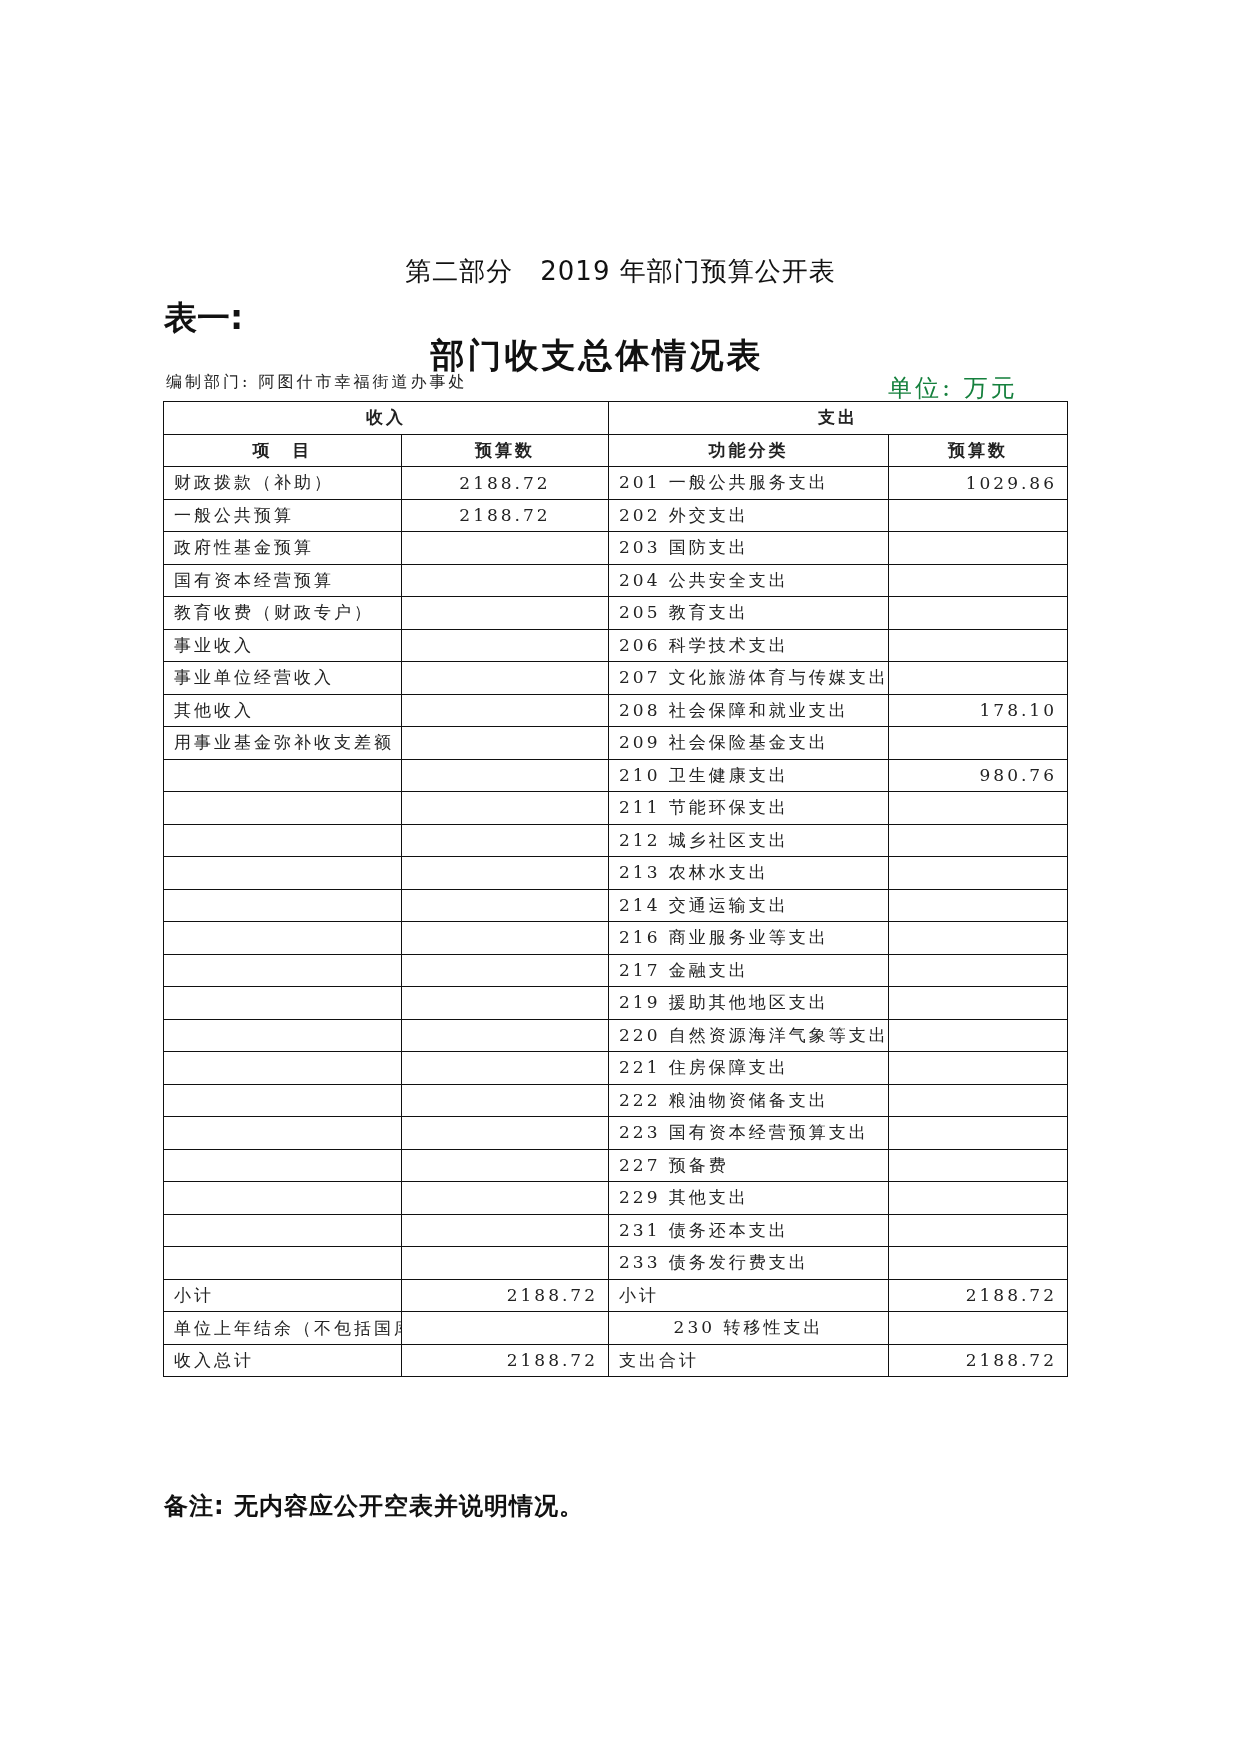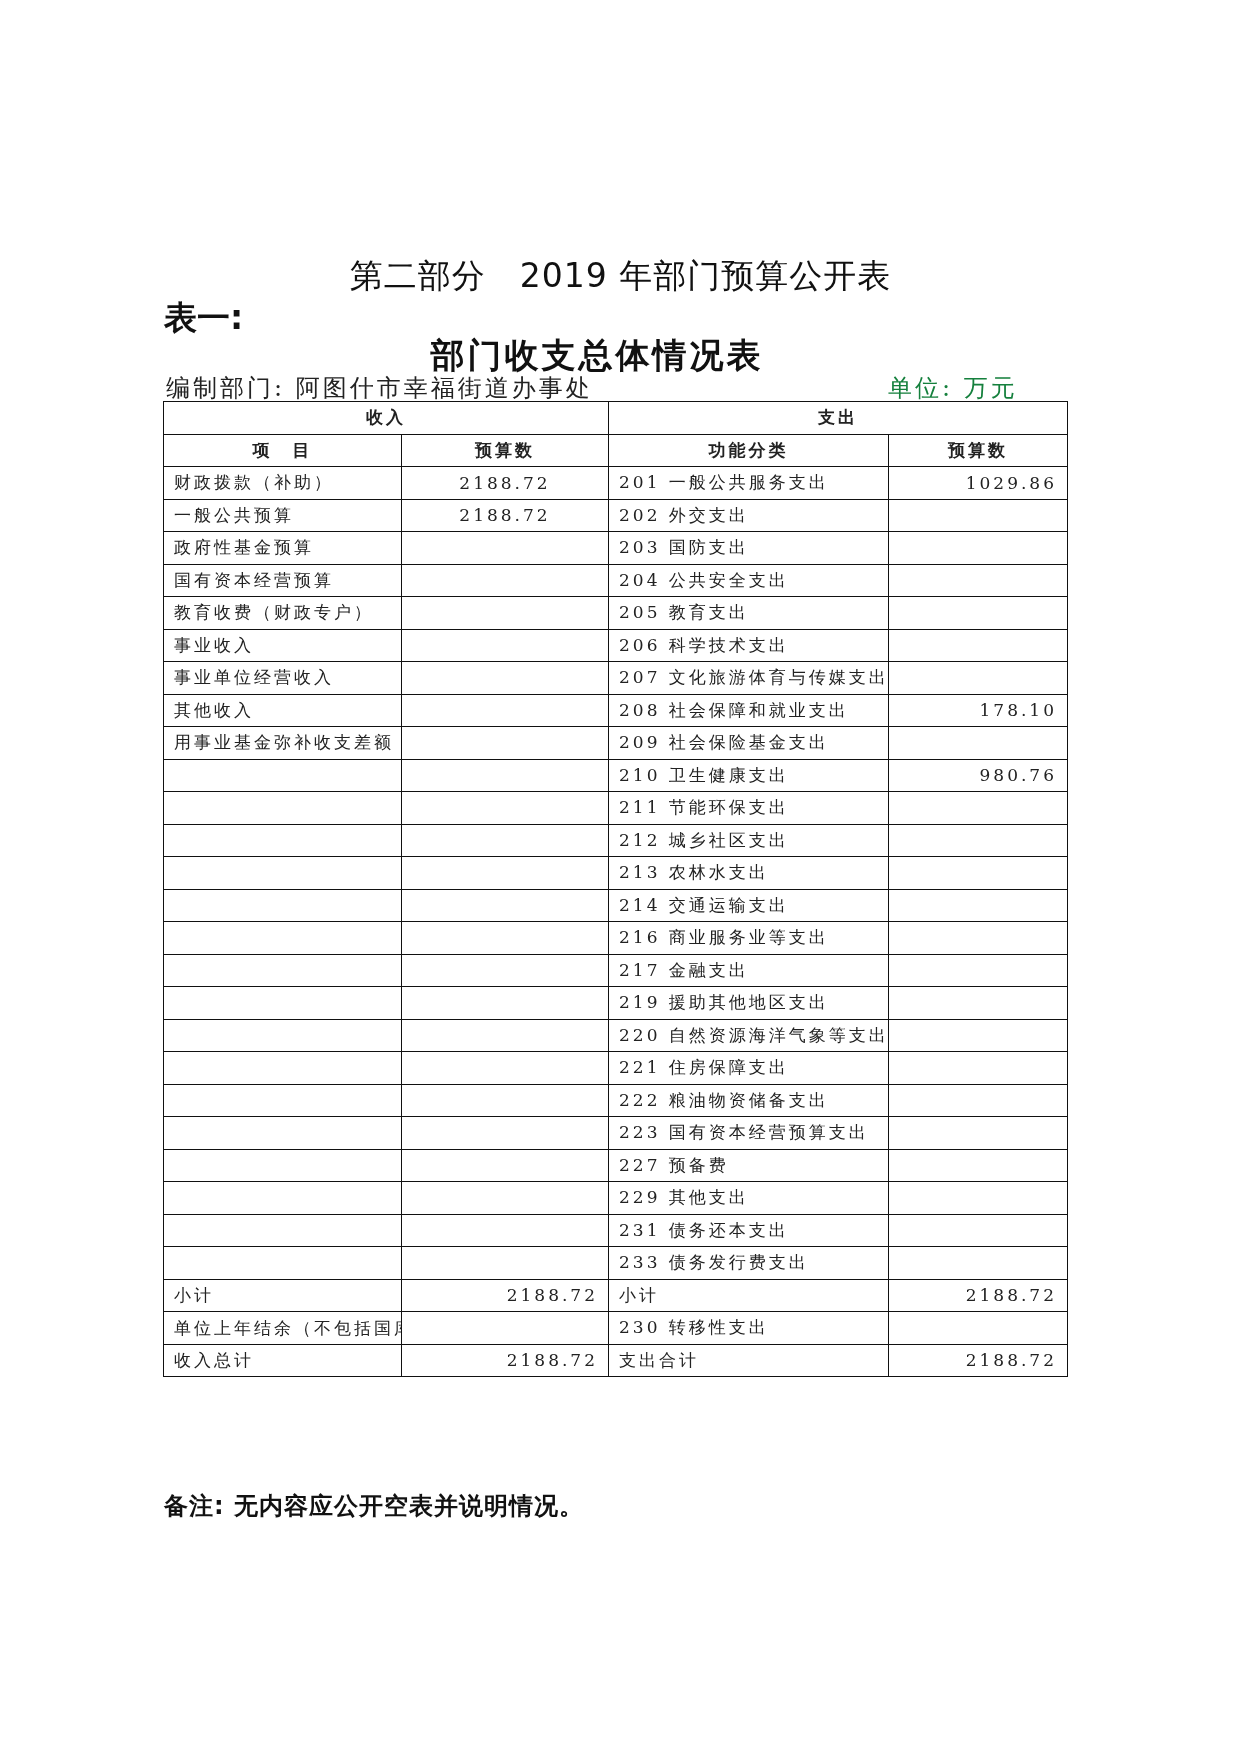--- a/index.html
+++ b/index.html
@@ -1,41 +1,41 @@
 <!DOCTYPE html>
 <html><head>
 <meta charset="utf-8">
 <style>
   html, body { margin: 0; padding: 0; background: #ffffff; }
   body { width: 1241px; height: 1754px; position: relative; overflow: hidden;
          font-family: "DejaVu Serif", "Liberation Serif", serif; color: #111; }
   .part-title { position: absolute; top: 254px; left: 0; width: 1241px; text-align: center;
-                font-family: "DejaVu Sans", "Liberation Sans", sans-serif; font-size: 33px; letter-spacing: 1px; }
+                font-family: "DejaVu Sans", "Liberation Sans", sans-serif; font-size: 26px; letter-spacing: 1px; }
   .table-label { position: absolute; top: 296px; left: 164px; font-size: 33px; font-weight: bold;
                  font-family: "DejaVu Sans", "Liberation Sans", sans-serif; }
   .table-title { position: absolute; top: 333px; left: 0; width: 1194px; text-align: center;
                  font-size: 34px; font-weight: bold; letter-spacing: 3px;
                  font-family: "DejaVu Sans", "Liberation Sans", sans-serif; }
-  .meta-left { position: absolute; top: 372px; left: 166px; font-size: 24px; letter-spacing: 3px; color: #222; }
+  .meta-left { position: absolute; top: 372px; left: 166px; font-size: 16px; letter-spacing: 3px; color: #222; }
   .meta-right { position: absolute; top: 372px; left: 888px; font-size: 24px; letter-spacing: 3px; color: #15803d; }
   table.main { position: absolute; top: 401px; left: 163px; width: 904px; border-collapse: collapse;
                table-layout: fixed; }
   table.main td { border: 1.5px solid #111; height: 31.5px; padding: 0 10px; font-size: 17px;
                   letter-spacing: 3px; white-space: nowrap; overflow: hidden; color: #222; }
   .hdr1 td { height: 37px; text-align: center; font-size: 24px; font-weight: bold;
              letter-spacing: 60px; font-family: Liberation Mono, monospace; }
   .hdr2 td { height: 31px; text-align: center; font-size: 19px; font-weight: bold;
              font-family: "DejaVu Sans", "Liberation Sans", sans-serif; }
   td.num { text-align: right; letter-spacing: 1px; font-family: "DejaVu Serif", serif; }
   td.numc { text-align: center; letter-spacing: 1px; }
   td.indent { padding-left: 48px; }
   td.spread { letter-spacing: 24px; }
   td.spread-wide { letter-spacing: 128px; }
   td.wrap { white-space: normal; line-height: 30px; text-align: center; font-size: 16px; height: 62px; }
-  td.center { }
+  td.center { text-align: center; }
   .note { position: absolute; top: 1490px; left: 164px; font-size: 24px; font-weight: bold;
           font-family: "DejaVu Sans", "Liberation Sans", sans-serif; letter-spacing: 1px; }
 </style>
 </head>
 <body>
 
 <div class="part-title">第二部分　2019 年部门预算公开表</div>
 <div class="table-label">表一:</div>
 <div class="table-title">部门收支总体情况表</div>
 <div class="meta-left">编制部门: 阿图什市幸福街道办事处</div>

